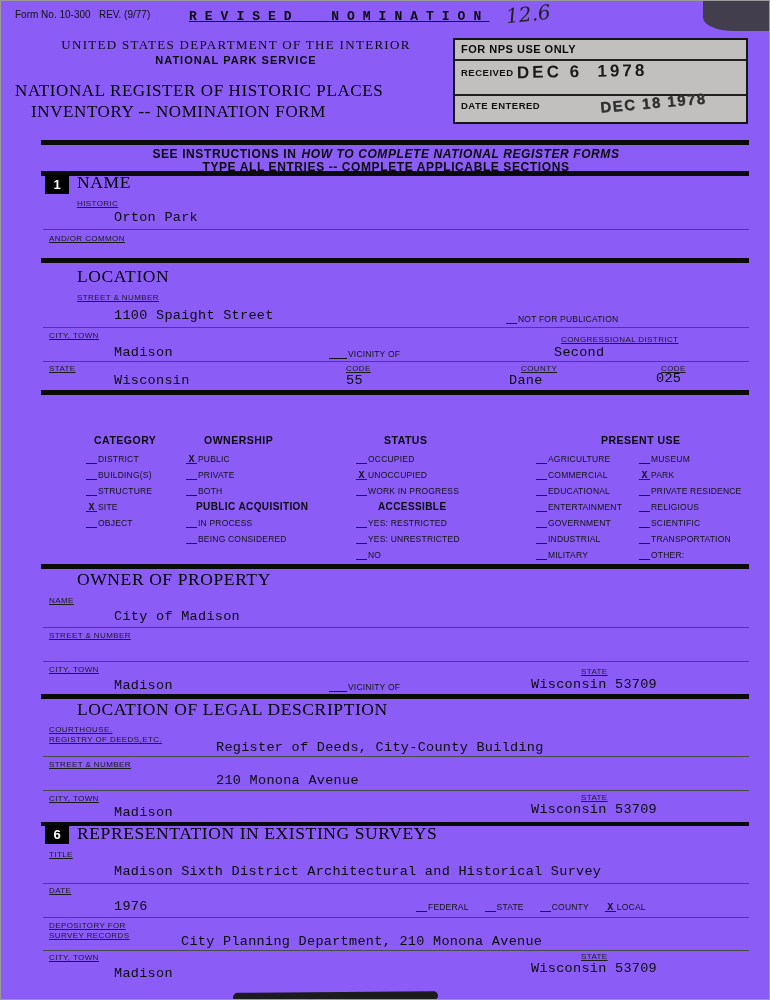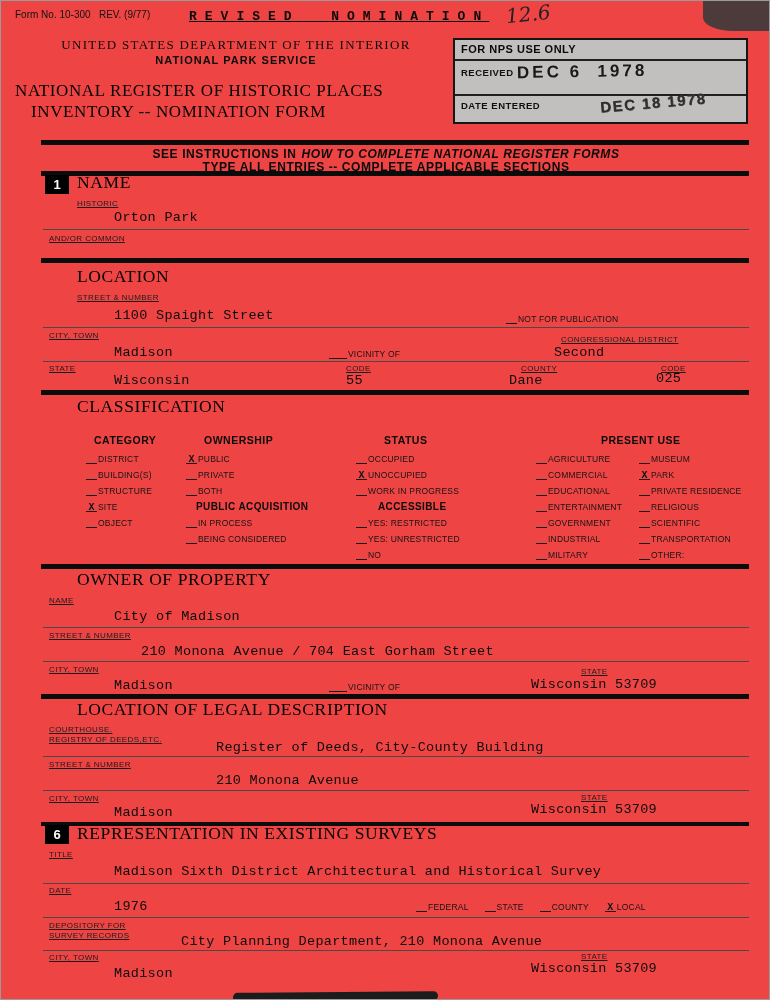--- a/index.html
+++ b/index.html
@@ -1,18 +1,18 @@
 <!DOCTYPE html>
 <html><head>
 <meta charset="utf-8">
 <style>
   * { margin:0; padding:0; box-sizing:border-box; }
   html,body { background:#ffffff; }
   body { font-family:"Liberation Sans", sans-serif; }
-  .page { position:relative; width:770px; height:1000px; background:#ef4444;
+  .page { position:relative; width:770px; height:1000px; background:#8b5cf6;
           overflow:hidden; border:1px solid #9a9a9a; }
   .abs { position:absolute; white-space:nowrap; }
   .tiny { font-size:8px; letter-spacing:.4px; color:#1b1b1b;text-decoration:underline; }
   .type { font-family:"Liberation Mono", monospace; font-size:13.5px; color:#0c0c0c; letter-spacing:.3px; }
   .heading { font-family:"Liberation Serif", serif; font-weight:normal; font-size:17.5px;
              letter-spacing:.6px; color:#030303; }
   .bar { position:absolute; left:40px; width:708px; height:5px; background:#0b0b0b; }
   .rule { position:absolute; left:42px; width:706px; height:1px; background:#4a4a4a; }
   .numbox { position:absolute; width:24px; height:19px; background:#000; color:#fff;
             font-weight:bold; font-size:13px; text-align:center; line-height:19px; }
@@ -92,21 +92,20 @@
   <div class="abs tiny" style="left:48px;top:363px">STATE</div>
   <div class="abs tiny" style="left:345px;top:363px">CODE</div>
   <div class="abs tiny" style="left:520px;top:363px">COUNTY</div>
   <div class="abs tiny" style="left:660px;top:363px">CODE</div>
   <div class="abs type" style="left:113px;top:372px">Wisconsin</div>
   <div class="abs type" style="left:345px;top:372px">55</div>
   <div class="abs type" style="left:508px;top:372px">Dane</div>
   <div class="abs type" style="left:655px;top:370px">025</div>
   <div class="bar" style="top:389px"></div>
 
-  <div class="abs heading" style="left:76px;top:395px">CLASSIFICATION</div>
   <div class="abs colhead" style="left:93px;top:433px">CATEGORY</div>
   <div class="abs colhead" style="left:203px;top:433px">OWNERSHIP</div>
   <div class="abs colhead" style="left:383px;top:433px">STATUS</div>
   <div class="abs colhead" style="left:600px;top:433px">PRESENT USE</div>
 
   <div class="col" style="left:85px;top:447px">
     <div class="row">
         <div class="chk">
           <span class="mark"></span>
           <span>DISTRICT</span>
@@ -306,21 +305,20 @@
       </div>
   </div>
 
   <div class="bar" style="top:563px"></div>
 
   <div class="abs heading" style="left:76px;top:568px">OWNER OF PROPERTY</div>
   <div class="abs tiny" style="left:48px;top:595px">NAME</div>
   <div class="abs type" style="left:113px;top:608px">City of Madison</div>
   <div class="rule" style="top:626px"></div>
   <div class="abs tiny" style="left:48px;top:630px">STREET &amp; NUMBER</div>
-  <div class="abs type" style="left:140px;top:643px">210 Monona Avenue / 704 East Gorham Street</div>
   <div class="rule" style="top:660px"></div>
   <div class="abs tiny" style="left:48px;top:664px">CITY, TOWN</div>
   <div class="abs tiny" style="left:580px;top:666px">STATE</div>
   <div class="abs type" style="left:113px;top:677px">Madison</div>
   <div class="abs chk" style="left:328px;top:681px">
     <span class="mark wide"></span>
     <span>VICINITY OF</span>
   </div>
   <div class="abs type" style="left:530px;top:676px">Wisconsin 53709</div>
   <div class="bar" style="top:693px"></div>

